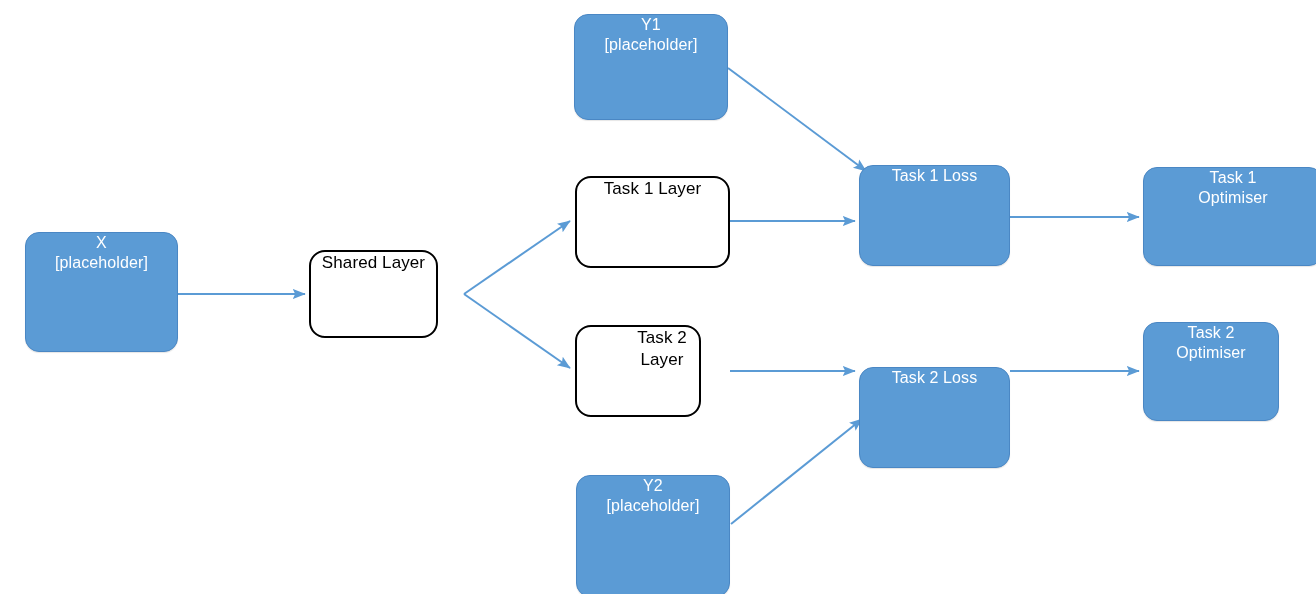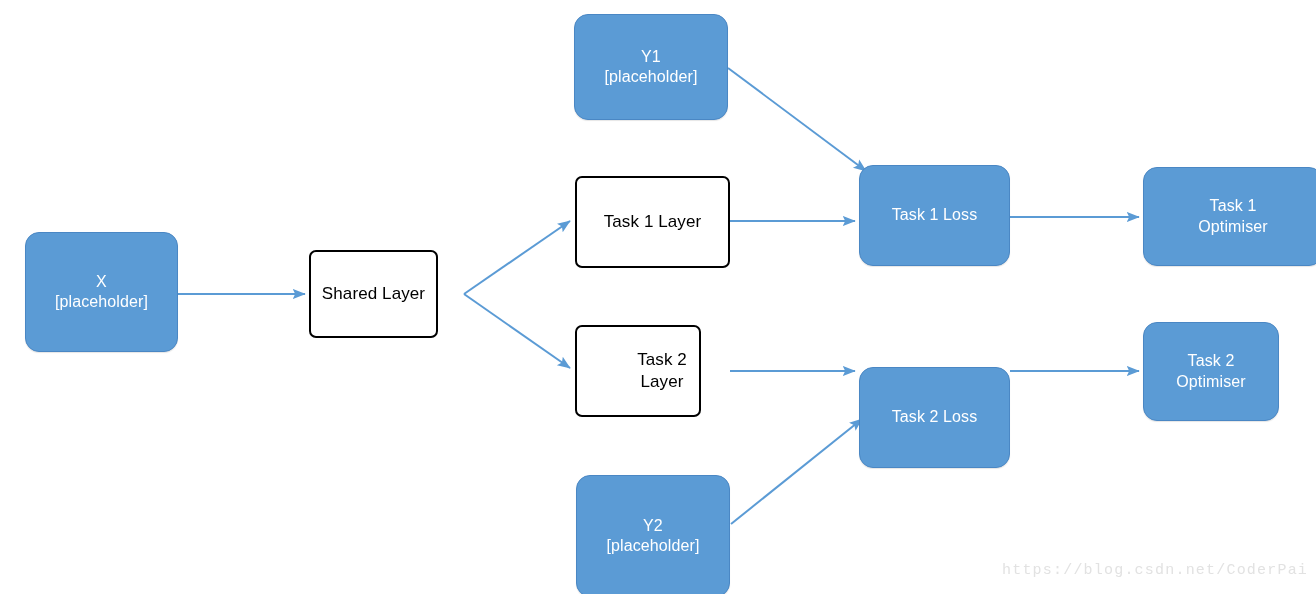--- a/index.html
+++ b/index.html
@@ -22,41 +22,41 @@
     left: 0;
     top: 0;
     width: 1316px;
     height: 594px;
     pointer-events: none;
   }
   .node {
     position: absolute;
     box-sizing: border-box;
     display: flex;
-    align-items: center;
+    align-items: flex-start;
     justify-content: center;
     text-align: center;
     border-radius: 14px;
     line-height: 1.28;
     white-space: pre-line;
     letter-spacing: 0.1px;
   }
   .node.filled {
     background: #5B9BD5;
     border: 1px solid #4A87C4;
     color: #ffffff;
     font-size: 16px;
     box-shadow: 0 1px 1px rgba(0,0,0,0.10);
   }
   .node.outline {
     background: #ffffff;
     border: 2px solid #000000;
     color: #000000;
     font-size: 17px;
-    border-radius: 7px;
+    border-radius: 16px;
   }
   .watermark {
     position: absolute;
     color: #e2e2e2;
     font-family: "Liberation Mono", "DejaVu Sans Mono", monospace;
     font-size: 15px;
     letter-spacing: 1.2px;
     white-space: nowrap;
     user-select: none;
   }
@@ -96,15 +96,14 @@
       <div class="node filled" style="left: 576px; top: 475px; width: 154px; height: 122px;"><span>Y2
 [placeholder]</span></div>
       <div class="node filled" style="left: 859px; top: 165px; width: 151px; height: 101px;"><span>Task 1 Loss</span></div>
       <div class="node filled" style="left: 859px; top: 320px; width: 151px; height: 101px; margin-top: 47px;"><span>Task 2 Loss</span></div>
       <div class="node filled" style="left: 1143px; top: 167px; width: 180px; height: 99px;"><span>Task 1
 Optimiser</span></div>
       <div class="node filled" style="left: 1143px; top: 322px; width: 136px; height: 99px;"><span>Task 2
 Optimiser</span></div>
     </div>
 
-  <div class="watermark" style="left: 1002px; top: 562px;">https://blog.csdn.net/CoderPai</div>
 
 </div>
 
 </body></html>

